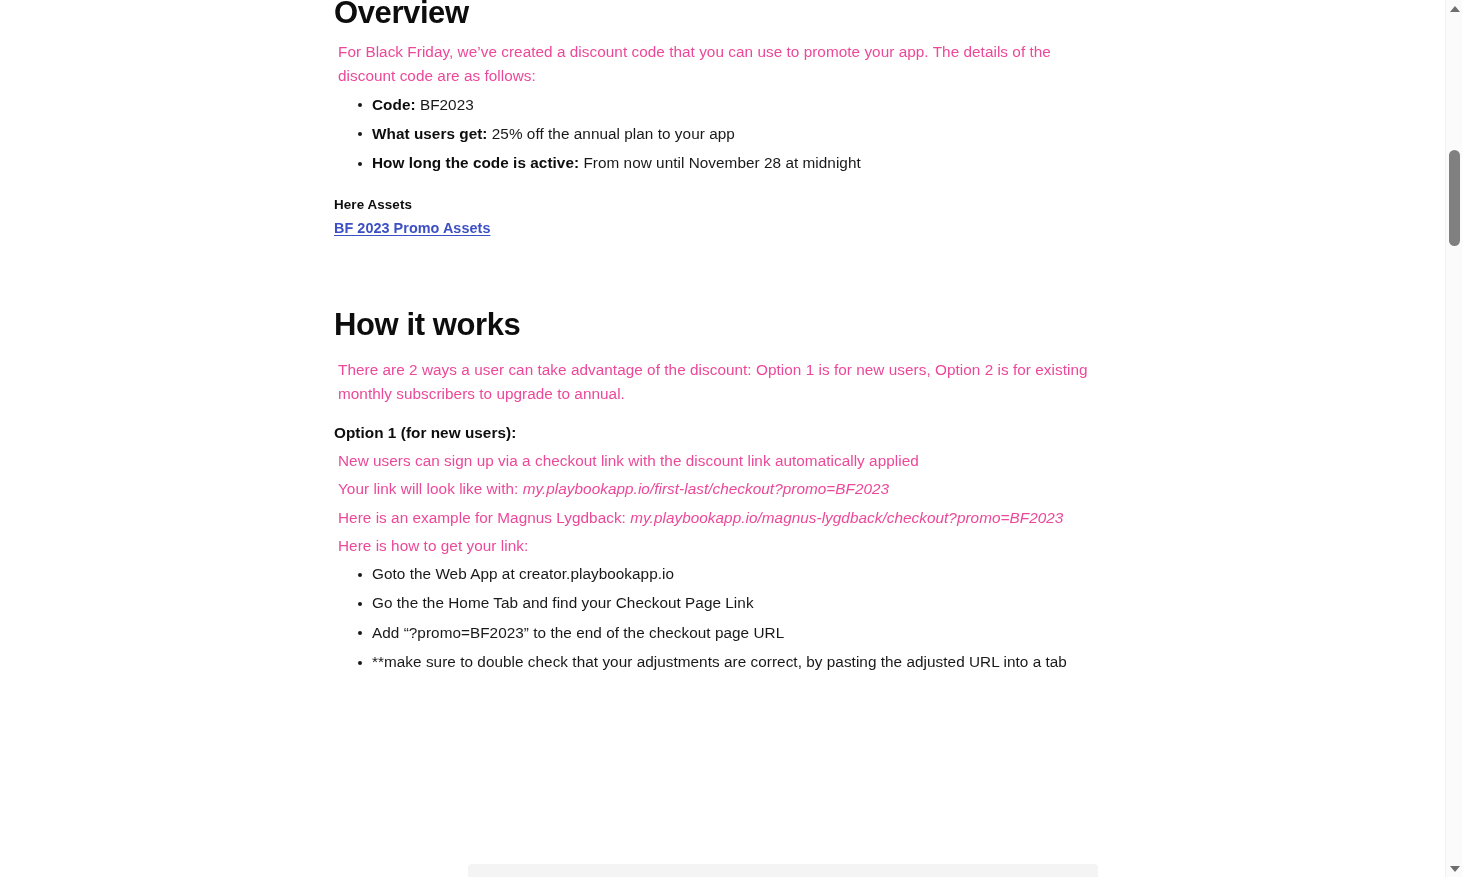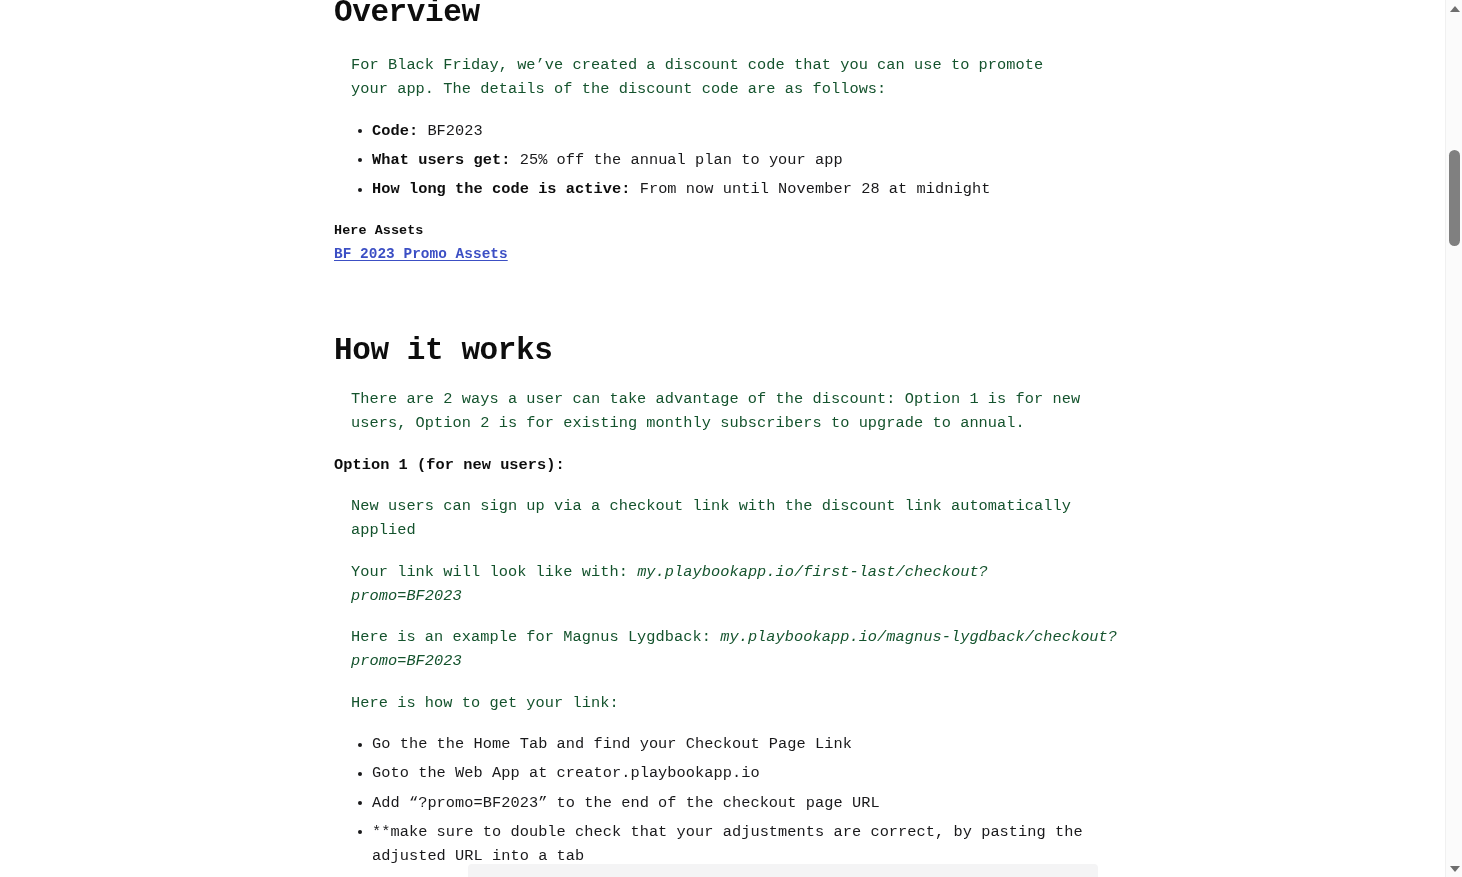--- a/index.html
+++ b/index.html
@@ -1,15 +1,15 @@
 <!DOCTYPE html>
 <html><head>
 <meta charset="utf-8">
 <style>
-  * { box-sizing: border-box; font-family: Liberation Mono, monospace; }
+  * { box-sizing: border-box; }
   html, body {
     margin: 0;
     padding: 0;
     width: 1462px;
     height: 877px;
     overflow: hidden;
     background: #ffffff;
   }
   body {
     font-family: "Liberation Sans", sans-serif;
@@ -53,22 +53,22 @@
   }
 
   .h1-howitworks-wrap {
     margin-top: 69px;
     margin-bottom: 14px;
   }
 
   p.doc-p {
     font-size: 15.3px;
     line-height: 24.3px;
-    color: #14532d;
-    margin: 17px;
+    color: #ec4899;
+    margin: 4px;
     letter-spacing: 0.05px;
   }
 
   .p-intro { margin-top: 23px; width: 726px; }
   .p-gap-lg { margin-top: 24px; }
 
   .strong { font-weight: 700; color: #0d0d0d; }
   .ital { font-style: italic; }
 
   ul.doc-ul {
@@ -235,22 +235,22 @@
       <span>Your link will look like with: </span><span class="ital">my.playbookapp.io/first-last/checkout?promo=BF2023</span>
     </p>
 
     <p class="doc-p p-gap-lg" style="width:770px;">
       <span>Here is an example for Magnus Lygdback: </span><span class="ital">my.playbookapp.io/magnus-lygdback/checkout?promo=BF2023</span>
     </p>
 
     <p class="doc-p p-gap-lg">Here is how to get your link:</p>
 
     <ul class="doc-ul ul-steps">
+      <li>Goto the Web App at creator.playbookapp.io</li>
       <li>Go the the Home Tab and find your Checkout Page Link</li>
-      <li>Goto the Web App at creator.playbookapp.io</li>
       <li>Add “?promo=BF2023” to the end of the checkout page URL</li>
       <li class="li-wide">**make sure to double check that your adjustments are correct, by pasting the adjusted URL into a tab</li>
     </ul>
 
   </div>
 
   <div class="bottom-panel"></div>
 
   <div class="scrollbar">
     <div class="sb-arrow top">

